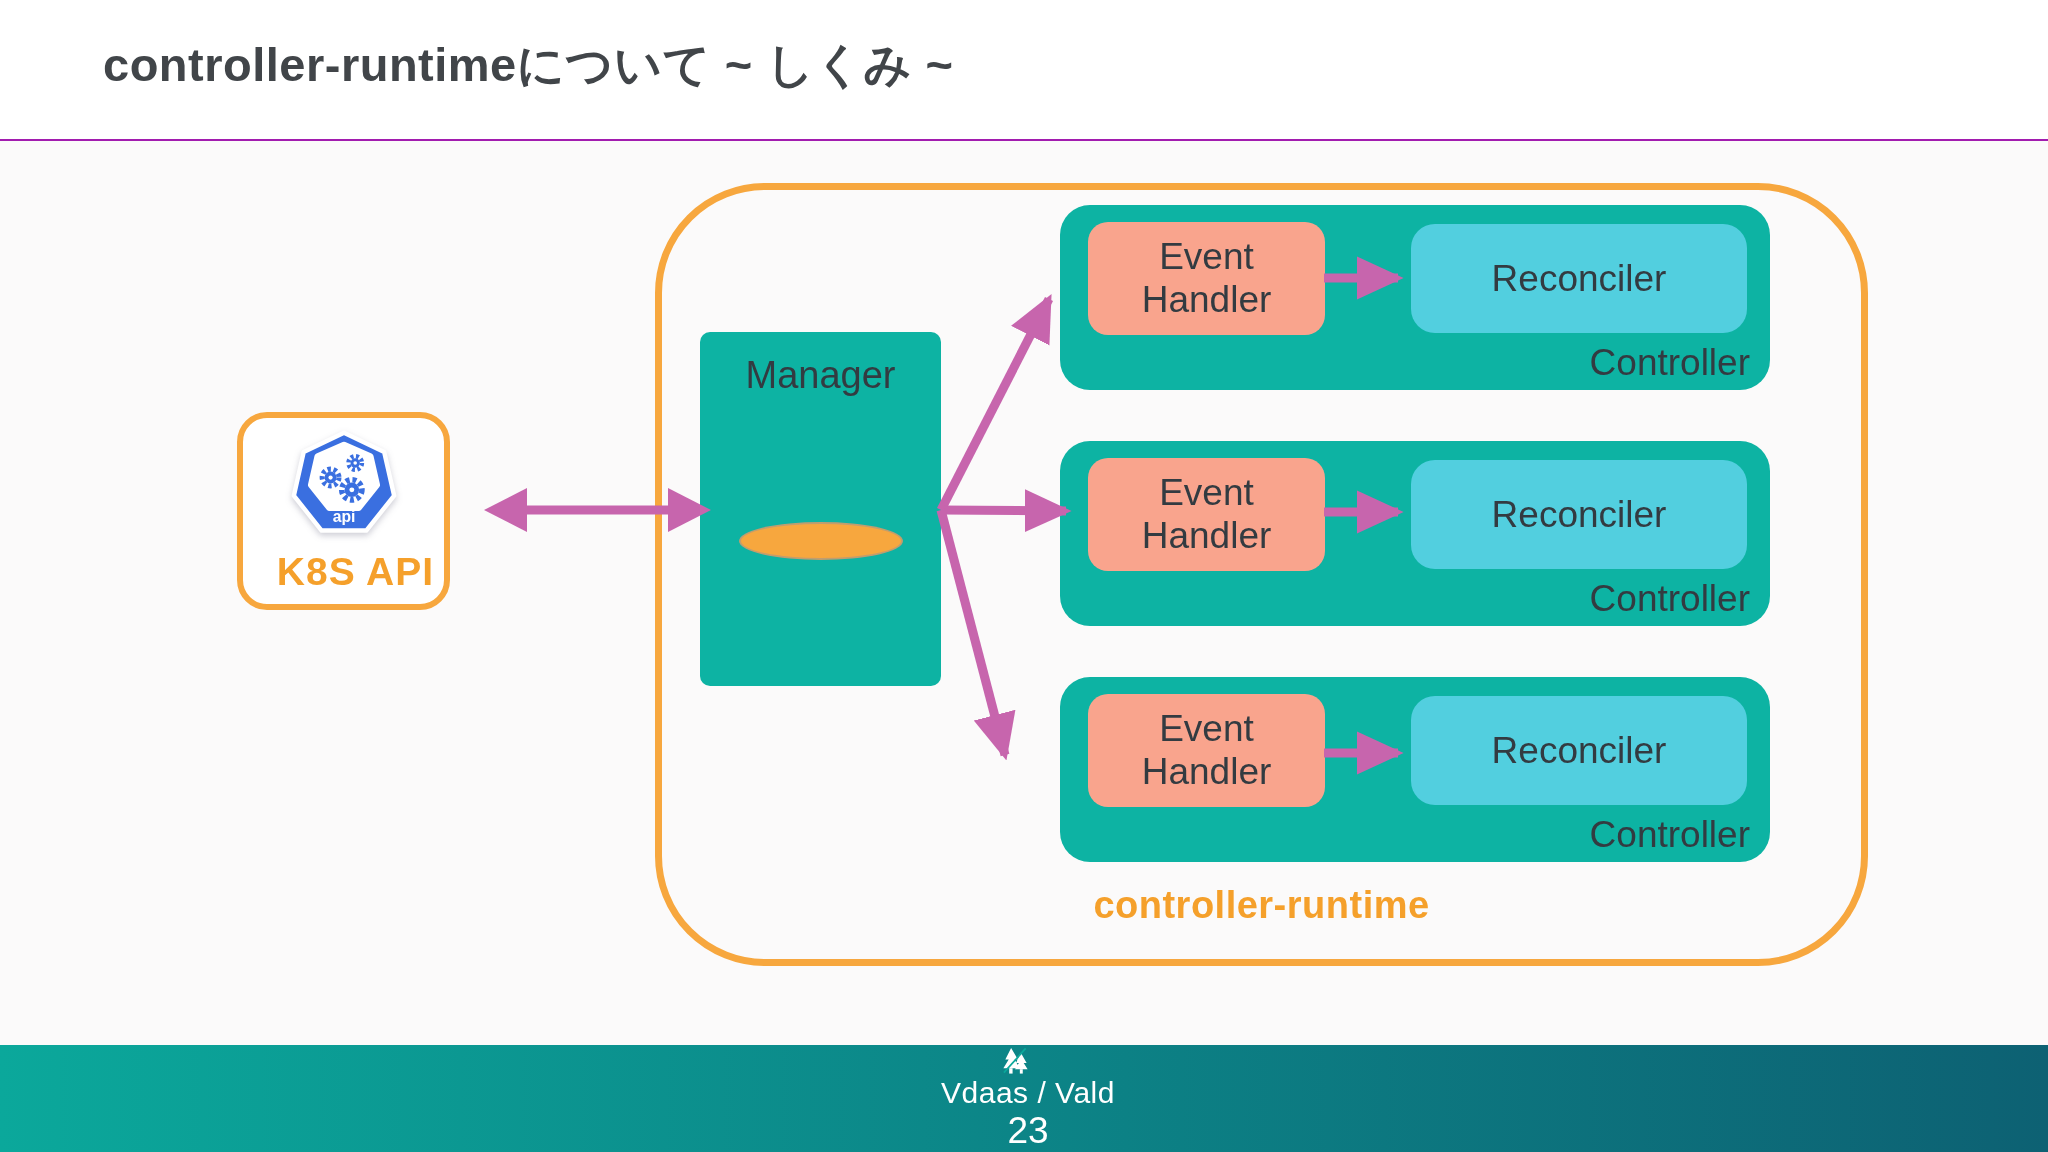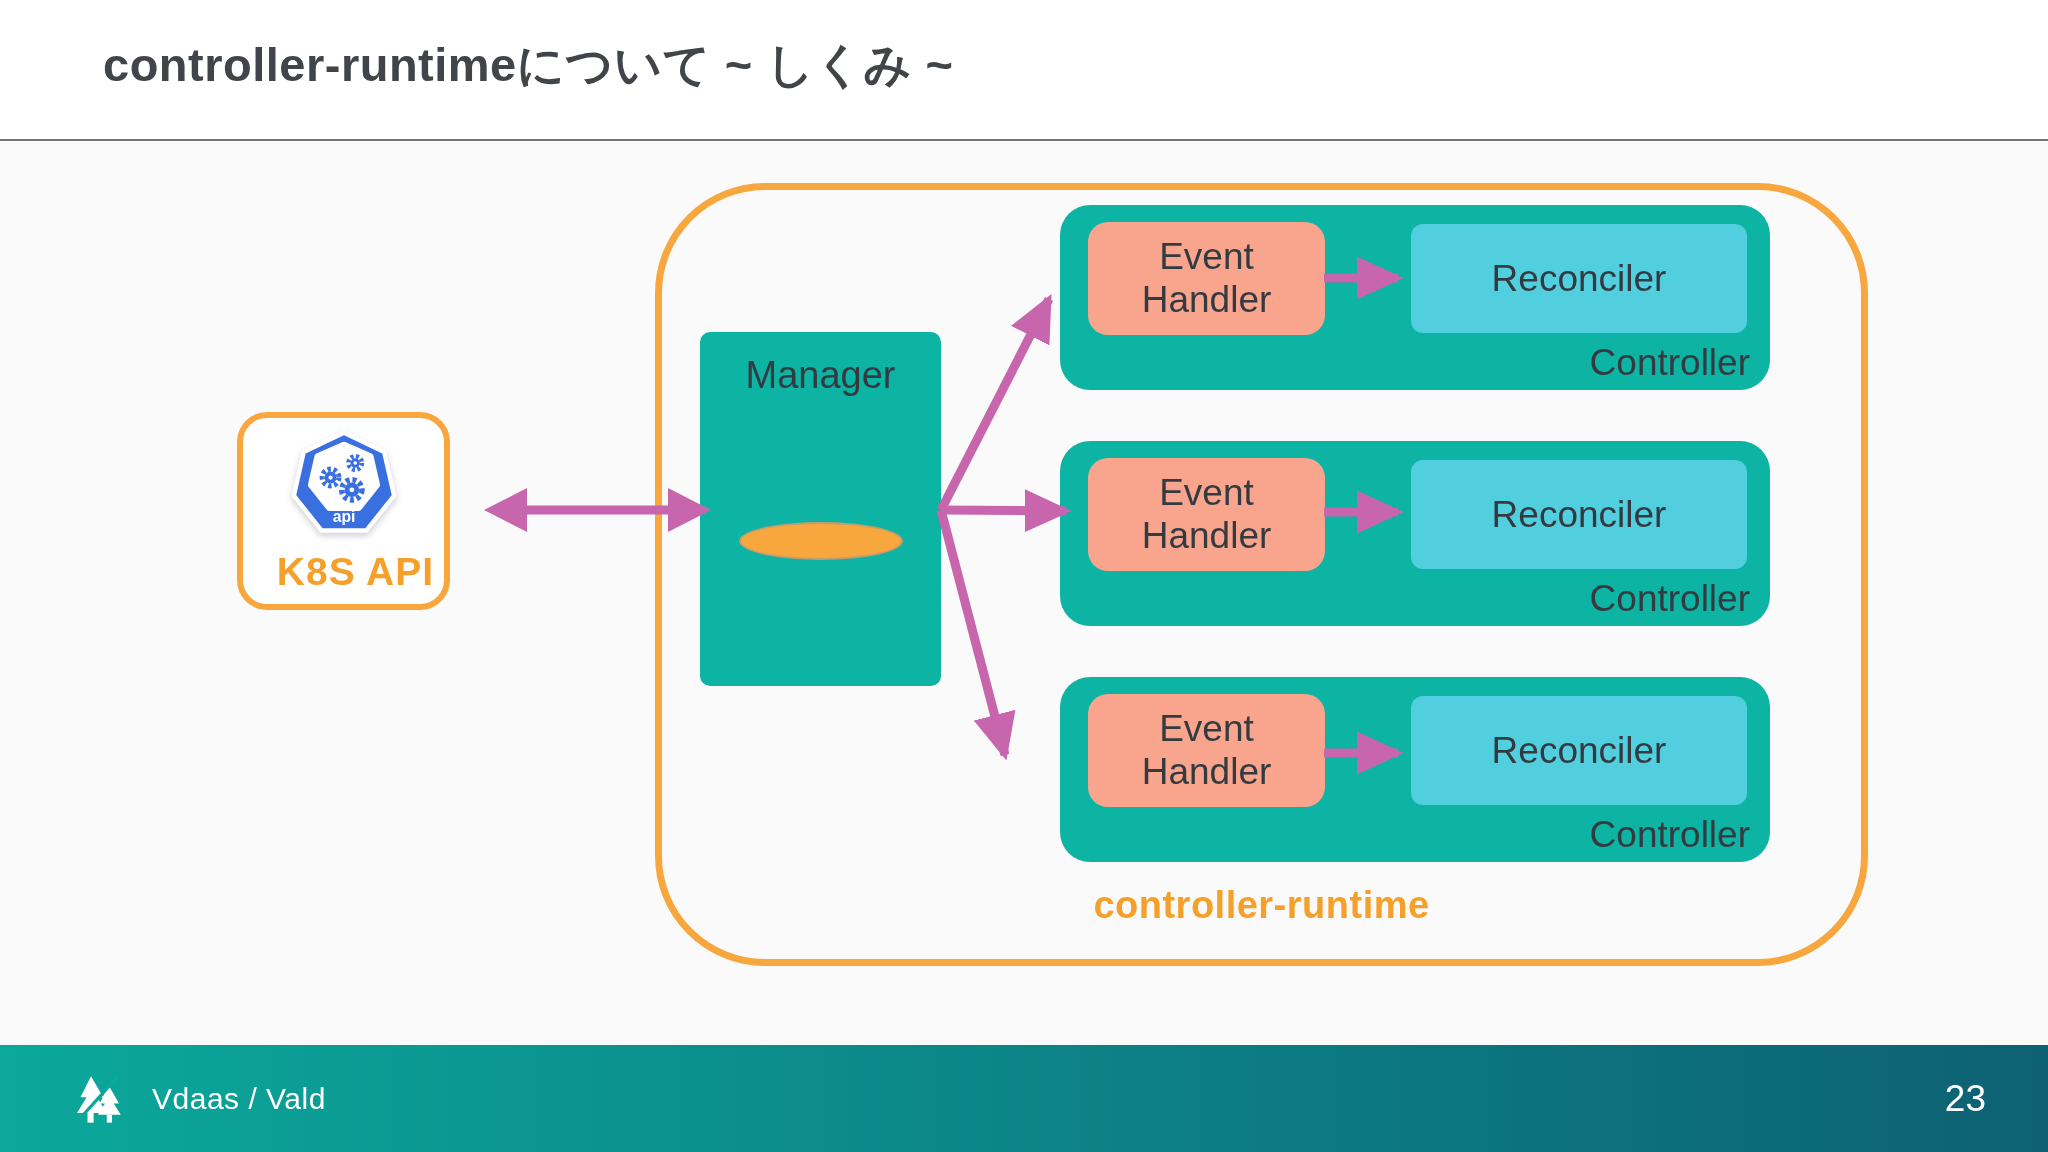--- a/index.html
+++ b/index.html
@@ -3,21 +3,21 @@
 <meta charset="utf-8">
 <style>
   html,body{margin:0;padding:0;background:#e8e8e8;}
   .slide{
     position:relative; width:2048px; height:1152px; overflow:hidden;
     background:#fbfafa; font-family:"Liberation Sans", sans-serif;
   }
   
   .header{
     position:absolute; left:0; top:0; width:100%; height:141px;
-    background:#ffffff; border-bottom:2px solid #737373; box-sizing:border-box;
+    background:#ffffff; border-bottom:2px solid #a21caf; box-sizing:border-box;
   }
   .title{
     position:absolute; left:103px; top:34px; margin:0;
     font-size:47px; font-weight:700; letter-spacing:.5px;
     color:var(--title-color,#414549); white-space:nowrap;
   }
   
   .k8s-box{
     position:absolute; left:237px; top:412px; width:213px; height:198px;
     background:#ffffff; border:6px solid var(--orange,#f7a73e);
@@ -68,37 +68,37 @@
   }
   .controller.c0{ top:205px; } .controller.c1{ top:441px; } .controller.c2{ top:677px; }
   .event-handler{
     position:absolute; left:28px; top:17px; width:237px; height:113px;
     background:var(--salmon,#f9a48d); border-radius:20px;
     display:flex; align-items:center; justify-content:center; text-align:center;
     font-size:37px; line-height:1.15; color:var(--box-text,#3a4046); padding:15px 28px; box-sizing:border-box;
   }
   .reconciler{
     position:absolute; left:351px; top:19px; width:336px; height:109px;
-    background:var(--cyan,#52cfdf); border-radius:12px;
+    background:var(--cyan,#52cfdf); border-radius:24px;
     display:flex; align-items:center; justify-content:center;
     font-size:37px; color:var(--box-text,#3a4046);
   }
   .controller-label{
     position:absolute; right:20px; bottom:6px;
     font-size:37px; color:var(--box-text,#31383d);
   }
   
   .arrows{ position:absolute; left:0; top:0; width:2048px; height:1152px; pointer-events:none; }
   .arrow-line{ stroke:var(--arrow-pink,#c765ad); stroke-width:9; fill:none; }
   .arrow-head{ fill:var(--arrow-pink,#c765ad); }
   
   .footer{
     position:absolute; left:0; top:1045px; width:100%; height:107px;
     background:linear-gradient(90deg, var(--footer-left,#0ba89b), var(--footer-right,#0d6173));
-    display:flex; align-items:center; padding:0 62px 0 70px; box-sizing:border-box;
+    display:flex; align-items:center; padding:0 62px 0 70px; box-sizing:border-box;flex-direction:column;
   }
   .vald-logo{ margin-right:26px; }
   .brand{ font-size:30px; color:#ffffff; letter-spacing:.5px; }
   .spacer{ flex:1; }
   .page-number{ font-size:37px; color:#ffffff; }
 </style>
 </head>
 <body>
 
 <div class="slide">

